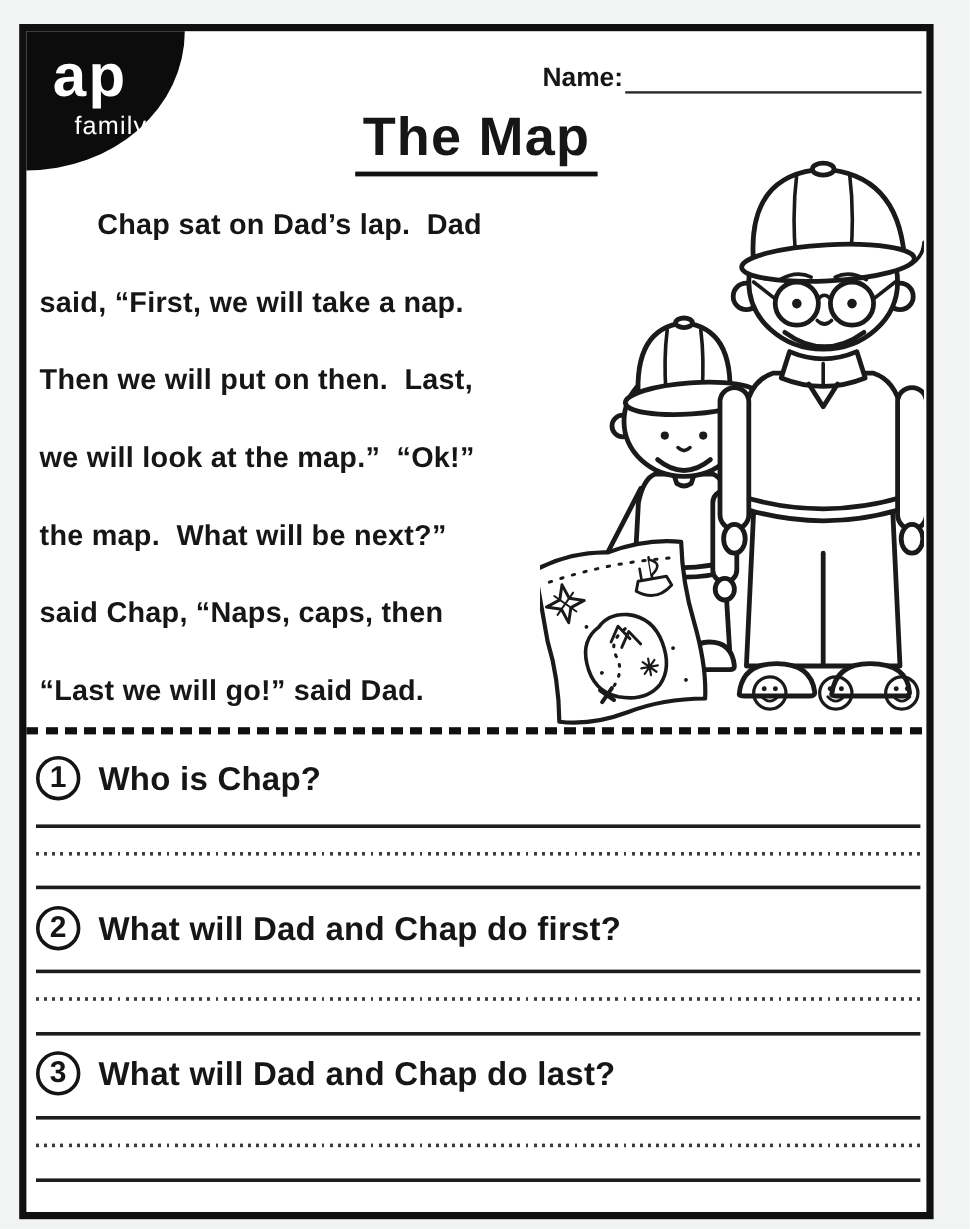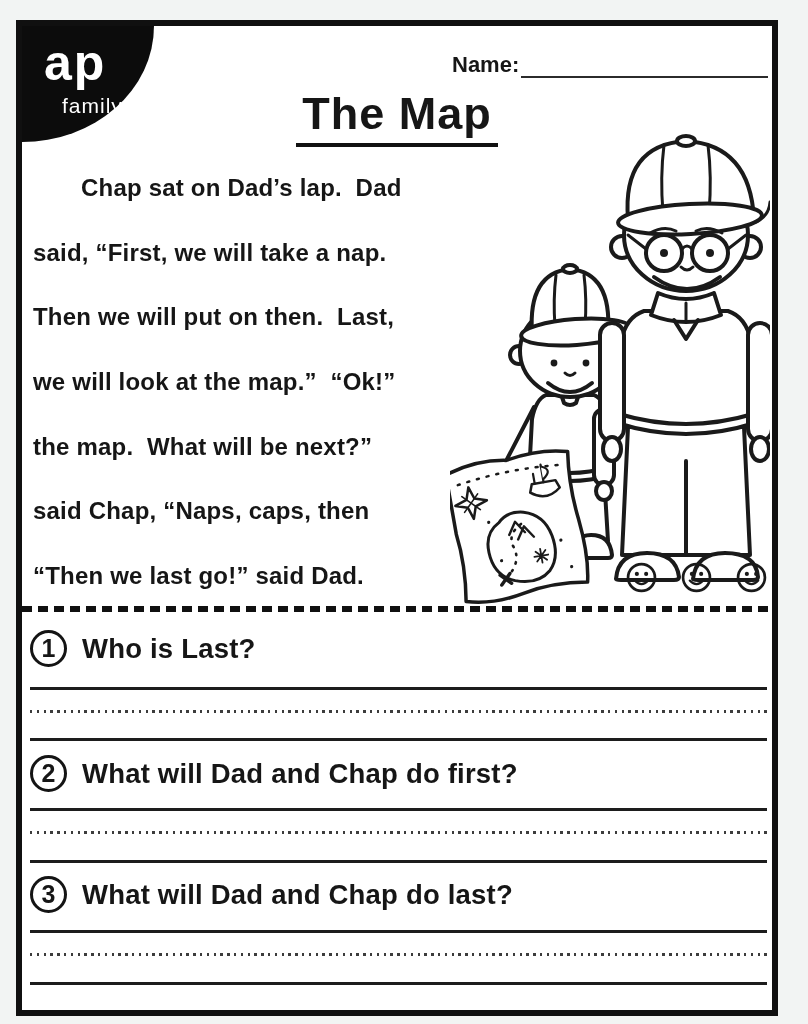--- a/index.html
+++ b/index.html
@@ -84,21 +84,21 @@
     <span class="title">The Map</span>
   </div>
 
   <div class="passage">
     <p>Chap sat on Dad’s lap.  Dad</p>
     <p>said, “First, we will take a nap.</p>
     <p>Then we will put on then.  Last,</p>
     <p>we will look at the map.”  “Ok!”</p>
     <p>the map.  What will be next?”</p>
     <p>said Chap, “Naps, caps, then</p>
-    <p>“Then we last go!” said Dad.</p>
+    <p>“Last we will go!” said Dad.</p>
   </div>
 
   <svg class="illu" viewBox="-20 0 320 480" fill="#fff" stroke="#1a1a1a" stroke-width="4" stroke-linecap="round" stroke-linejoin="round">
 
     <g>
 
       <path d="M64 280 L78 290 L50 348 L34 338 Z"></path>
 
       <path d="M62 348 L58 414 L138 414 L134 348 Z"></path>
       <path d="M98 356 L98 412" fill="none"></path>
@@ -211,21 +211,21 @@
       <circle cx="10.5" cy="11.5" r="2" fill="#1a1a1a" stroke="none"></circle>
       <circle cx="19.5" cy="11.5" r="2" fill="#1a1a1a" stroke="none"></circle>
       <path d="M8.5 18 Q15 25 21.5 18" stroke-width="2.2" stroke-linecap="round"></path>
     </svg>
   </div>
 
   <div class="dash-sep"></div>
 
   <div class="question" style="top:604px;">
     <span class="qnum">1</span>
-    <span class="qtext">Who is Last?</span>
+    <span class="qtext">Who is Chap?</span>
   </div>
   <div class="line-solid" style="top:661px;"></div>
   <div class="line-dotted" style="top:684px;"></div>
   <div class="line-solid" style="top:712px;"></div>
 
   <div class="question" style="top:729px;">
     <span class="qnum">2</span>
     <span class="qtext">What will Dad and Chap do first?</span>
   </div>
   <div class="line-solid" style="top:782px;"></div>

